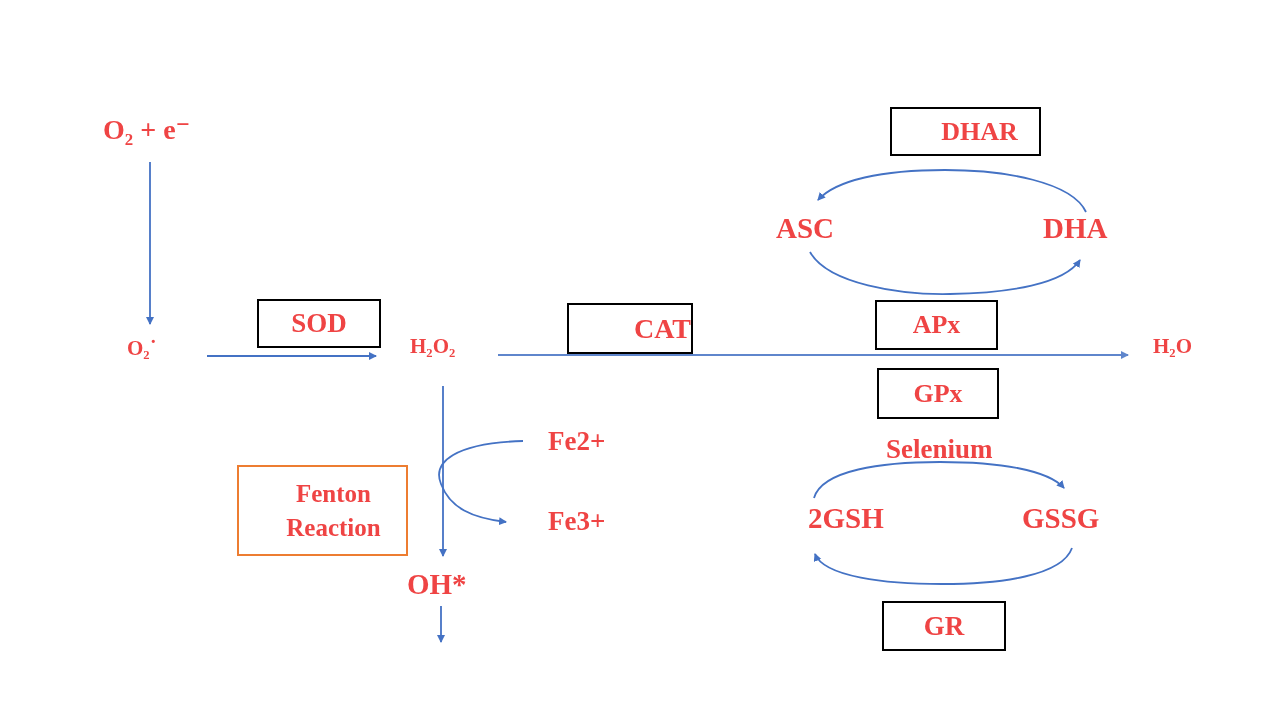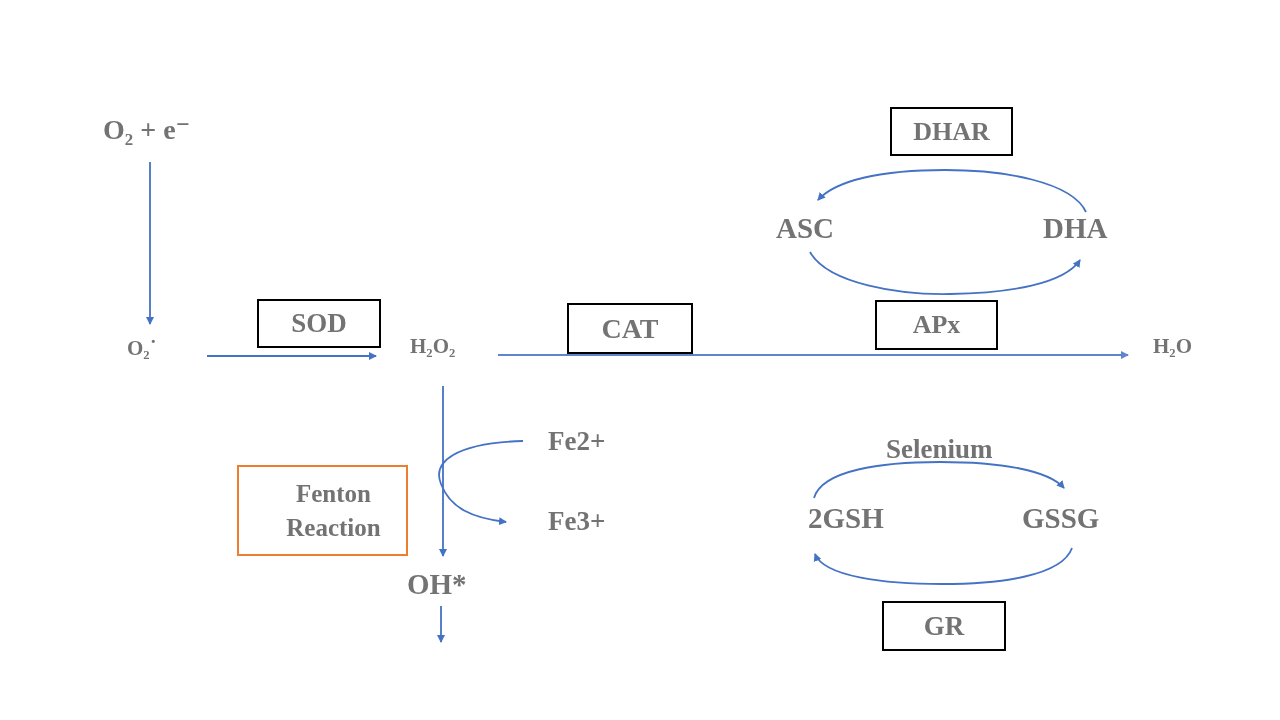--- a/index.html
+++ b/index.html
@@ -3,21 +3,21 @@
 <meta charset="utf-8">
 <style>
   html, body { margin: 0; padding: 0; background: #ffffff; }
   .canvas {
     position: relative;
     width: 1280px;
     height: 720px;
     background: #ffffff;
     font-family: "Liberation Serif", "DejaVu Serif", serif;
     font-weight: bold;
-    color: #737373;
+    color: #ef4444;
     overflow: hidden;
   }
   .svg-layer {
     position: absolute;
     left: 0; top: 0;
     width: 1280px; height: 720px;
   }
   .label {
     position: absolute;
     white-space: nowrap;
@@ -95,30 +95,33 @@
   <div class="label fs27" style="left:866px; top:436px;margin-left:20px;">Selenium</div>
 
   <div class="label fs29" style="left:808px; top:504px;text-align:center;">2GSH</div>
 
   <div class="label fs29" style="left:1022px; top:504px;">GSSG</div>
 
   <div class="ebox fs27" style="left:235px; top:299px; width:120px; height:45px;margin-left:22px;">
     <span>SOD</span>
   </div>
 
-  <div class="ebox fs28" style="left:567px; top:303px; width:122px; height:47px;">
+  <div class="ebox fs28" style="left:567px; top:303px; width:122px; height:47px;justify-content:flex-end;">
     <span>CAT</span>
   </div>
 
   <div class="ebox fs26" style="left:875px; top:300px; width:119px; height:46px;">
     <span>APx</span>
   </div>
 
+  <div class="ebox fs26" style="left:877px; top:368px; width:118px; height:47px;">
+    <span>GPx</span>
+  </div>
 
-  <div class="ebox fs26" style="left:890px; top:107px; width:119px; height:45px;">
+  <div class="ebox fs26" style="left:890px; top:107px; width:119px; height:45px;padding-left:28px;">
     <span>DHAR</span>
   </div>
 
   <div class="ebox fs27" style="left:882px; top:601px; width:120px; height:46px;">
     <span>GR</span>
   </div>
 
   <div class="ebox ebox-orange" style="left:237px; top:465px; width:145px; height:87px;">
     <span class="fenton-line">Fenton</span>
     <span class="fenton-line">Reaction</span>

